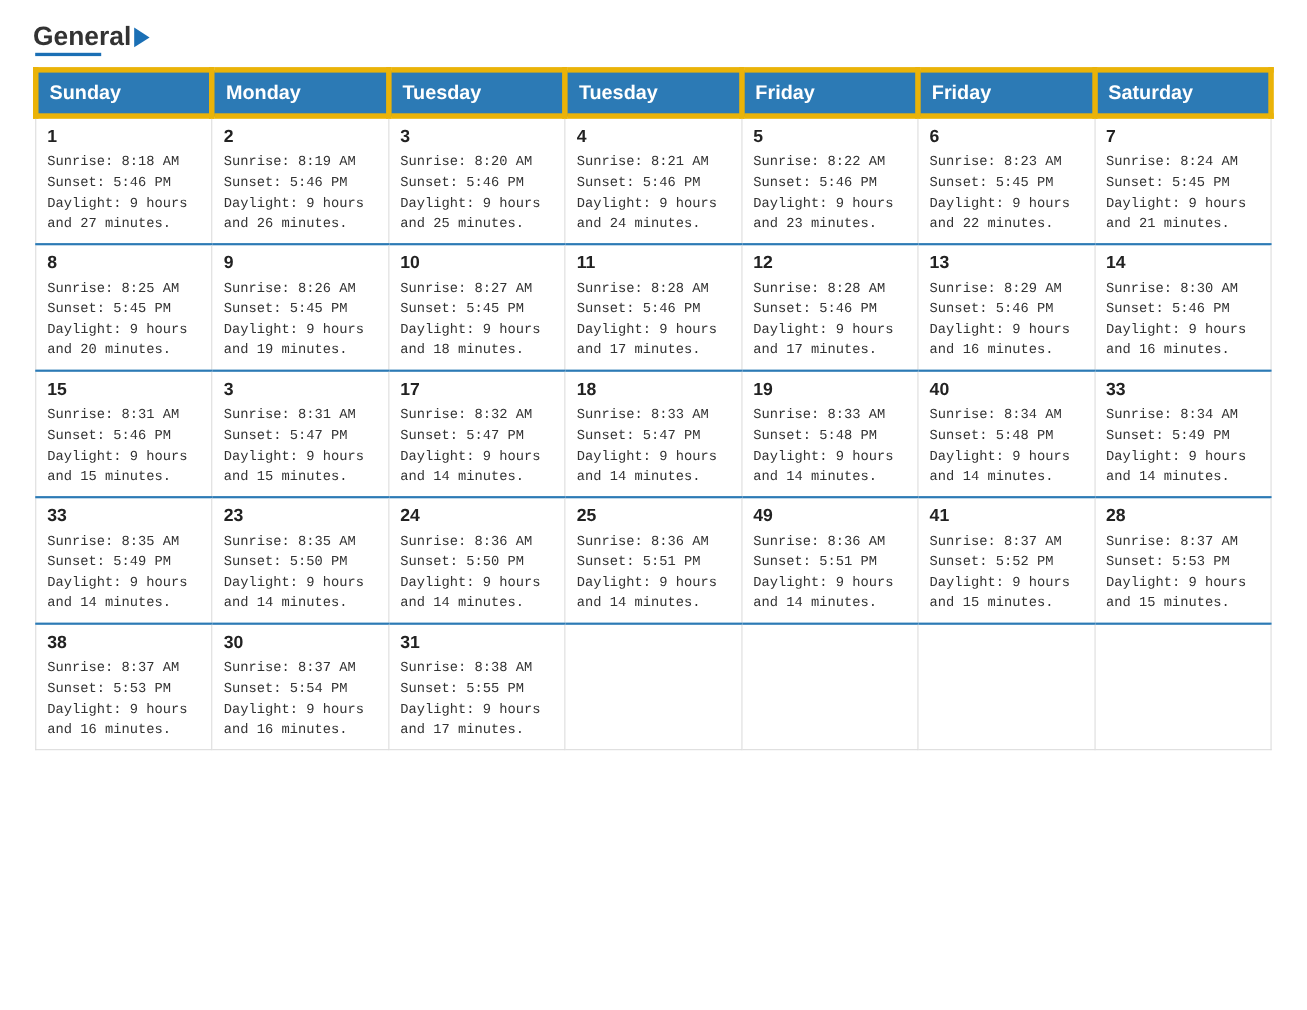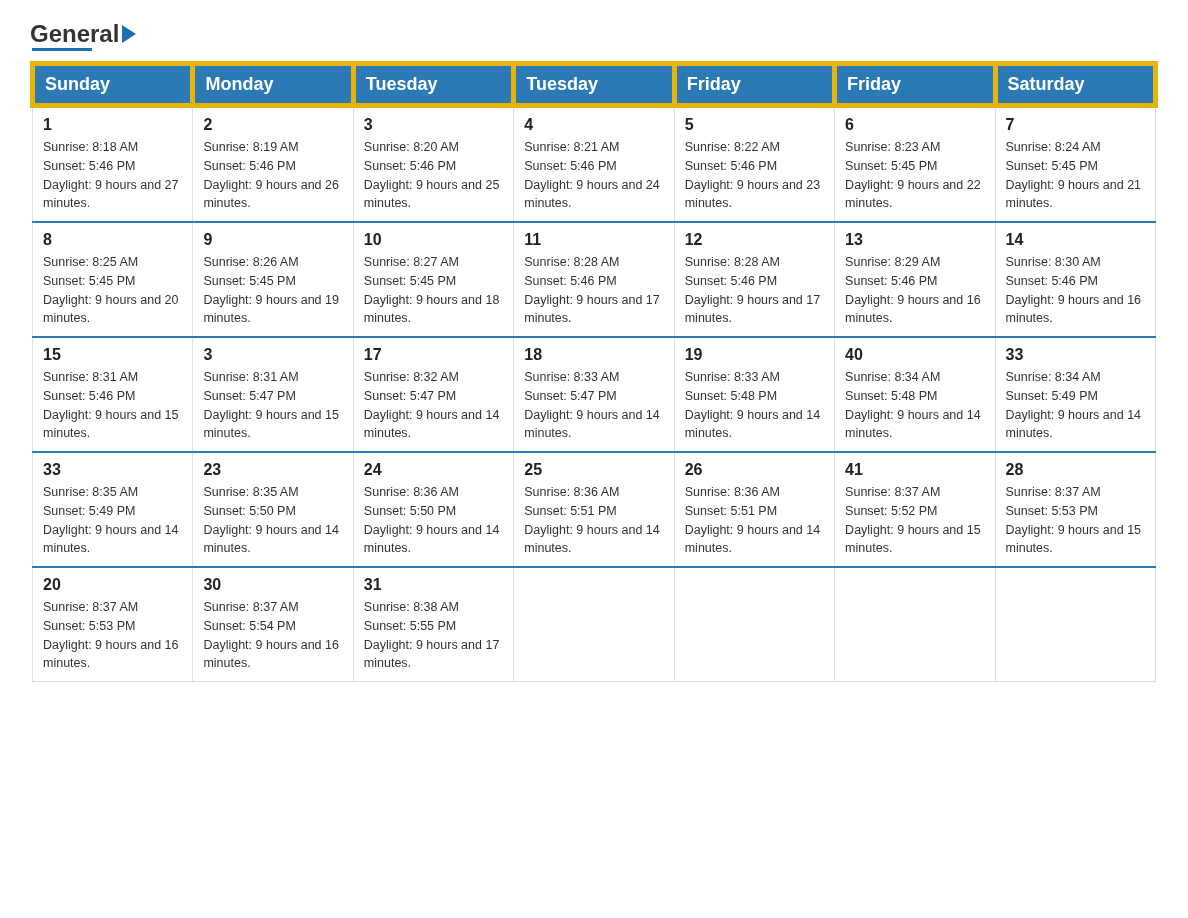--- a/index.html
+++ b/index.html
@@ -62,20 +62,21 @@
       font-size: 16px;
       font-weight: bold;
       color: #222;
       display: block;
       margin-bottom: 4px;
     }
     .day-info {
       font-size: 12.5px;
       line-height: 1.5;
       color: #333;
+      font-family: Liberation Mono, monospace;
     }
     .empty-cell {
       background: #fff;
     }
     .logo-general {
       font-size: 24px;
       font-weight: bold;
       color: #333;
       display: flex;
       align-items: center;
@@ -331,21 +332,21 @@
       </td>
         <td>
         <span class="day-num">25</span>
         <div class="day-info">
           Sunrise: 8:36 AM<br>
           Sunset: 5:51 PM<br>
           Daylight: 9 hours and 14 minutes.
         </div>
       </td>
         <td>
-        <span class="day-num">26</span>
+        <span class="day-num">49</span>
         <div class="day-info">
           Sunrise: 8:36 AM<br>
           Sunset: 5:51 PM<br>
           Daylight: 9 hours and 14 minutes.
         </div>
       </td>
         <td>
         <span class="day-num">41</span>
         <div class="day-info">
           Sunrise: 8:37 AM<br>
@@ -357,21 +358,21 @@
         <span class="day-num">28</span>
         <div class="day-info">
           Sunrise: 8:37 AM<br>
           Sunset: 5:53 PM<br>
           Daylight: 9 hours and 15 minutes.
         </div>
       </td>
       </tr>
       <tr>
         <td>
-        <span class="day-num">20</span>
+        <span class="day-num">38</span>
         <div class="day-info">
           Sunrise: 8:37 AM<br>
           Sunset: 5:53 PM<br>
           Daylight: 9 hours and 16 minutes.
         </div>
       </td>
         <td>
         <span class="day-num">30</span>
         <div class="day-info">
           Sunrise: 8:37 AM<br>

